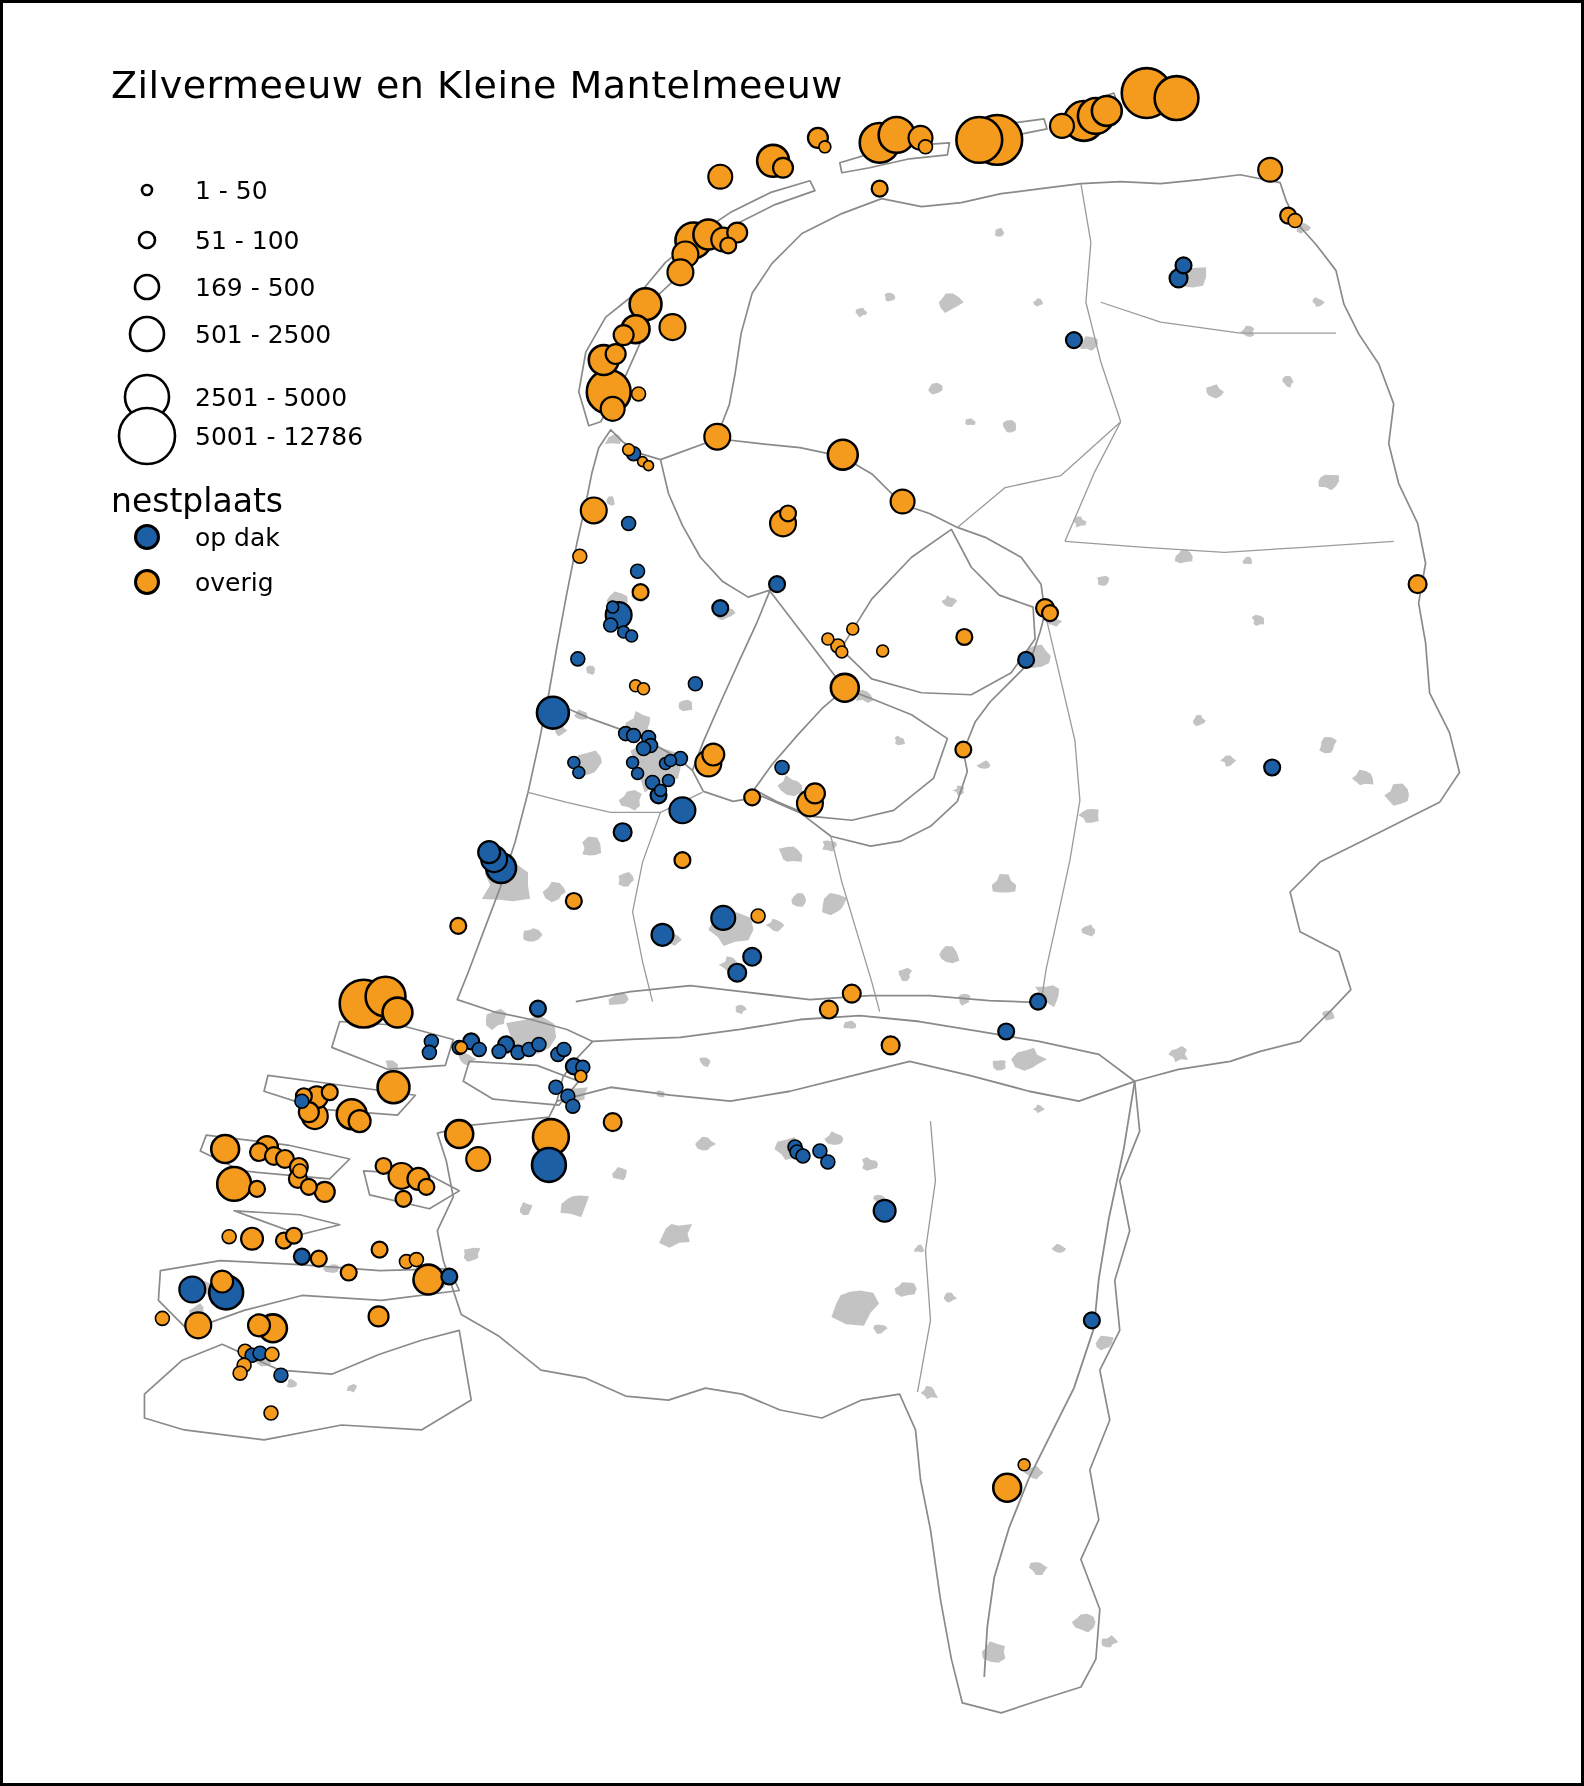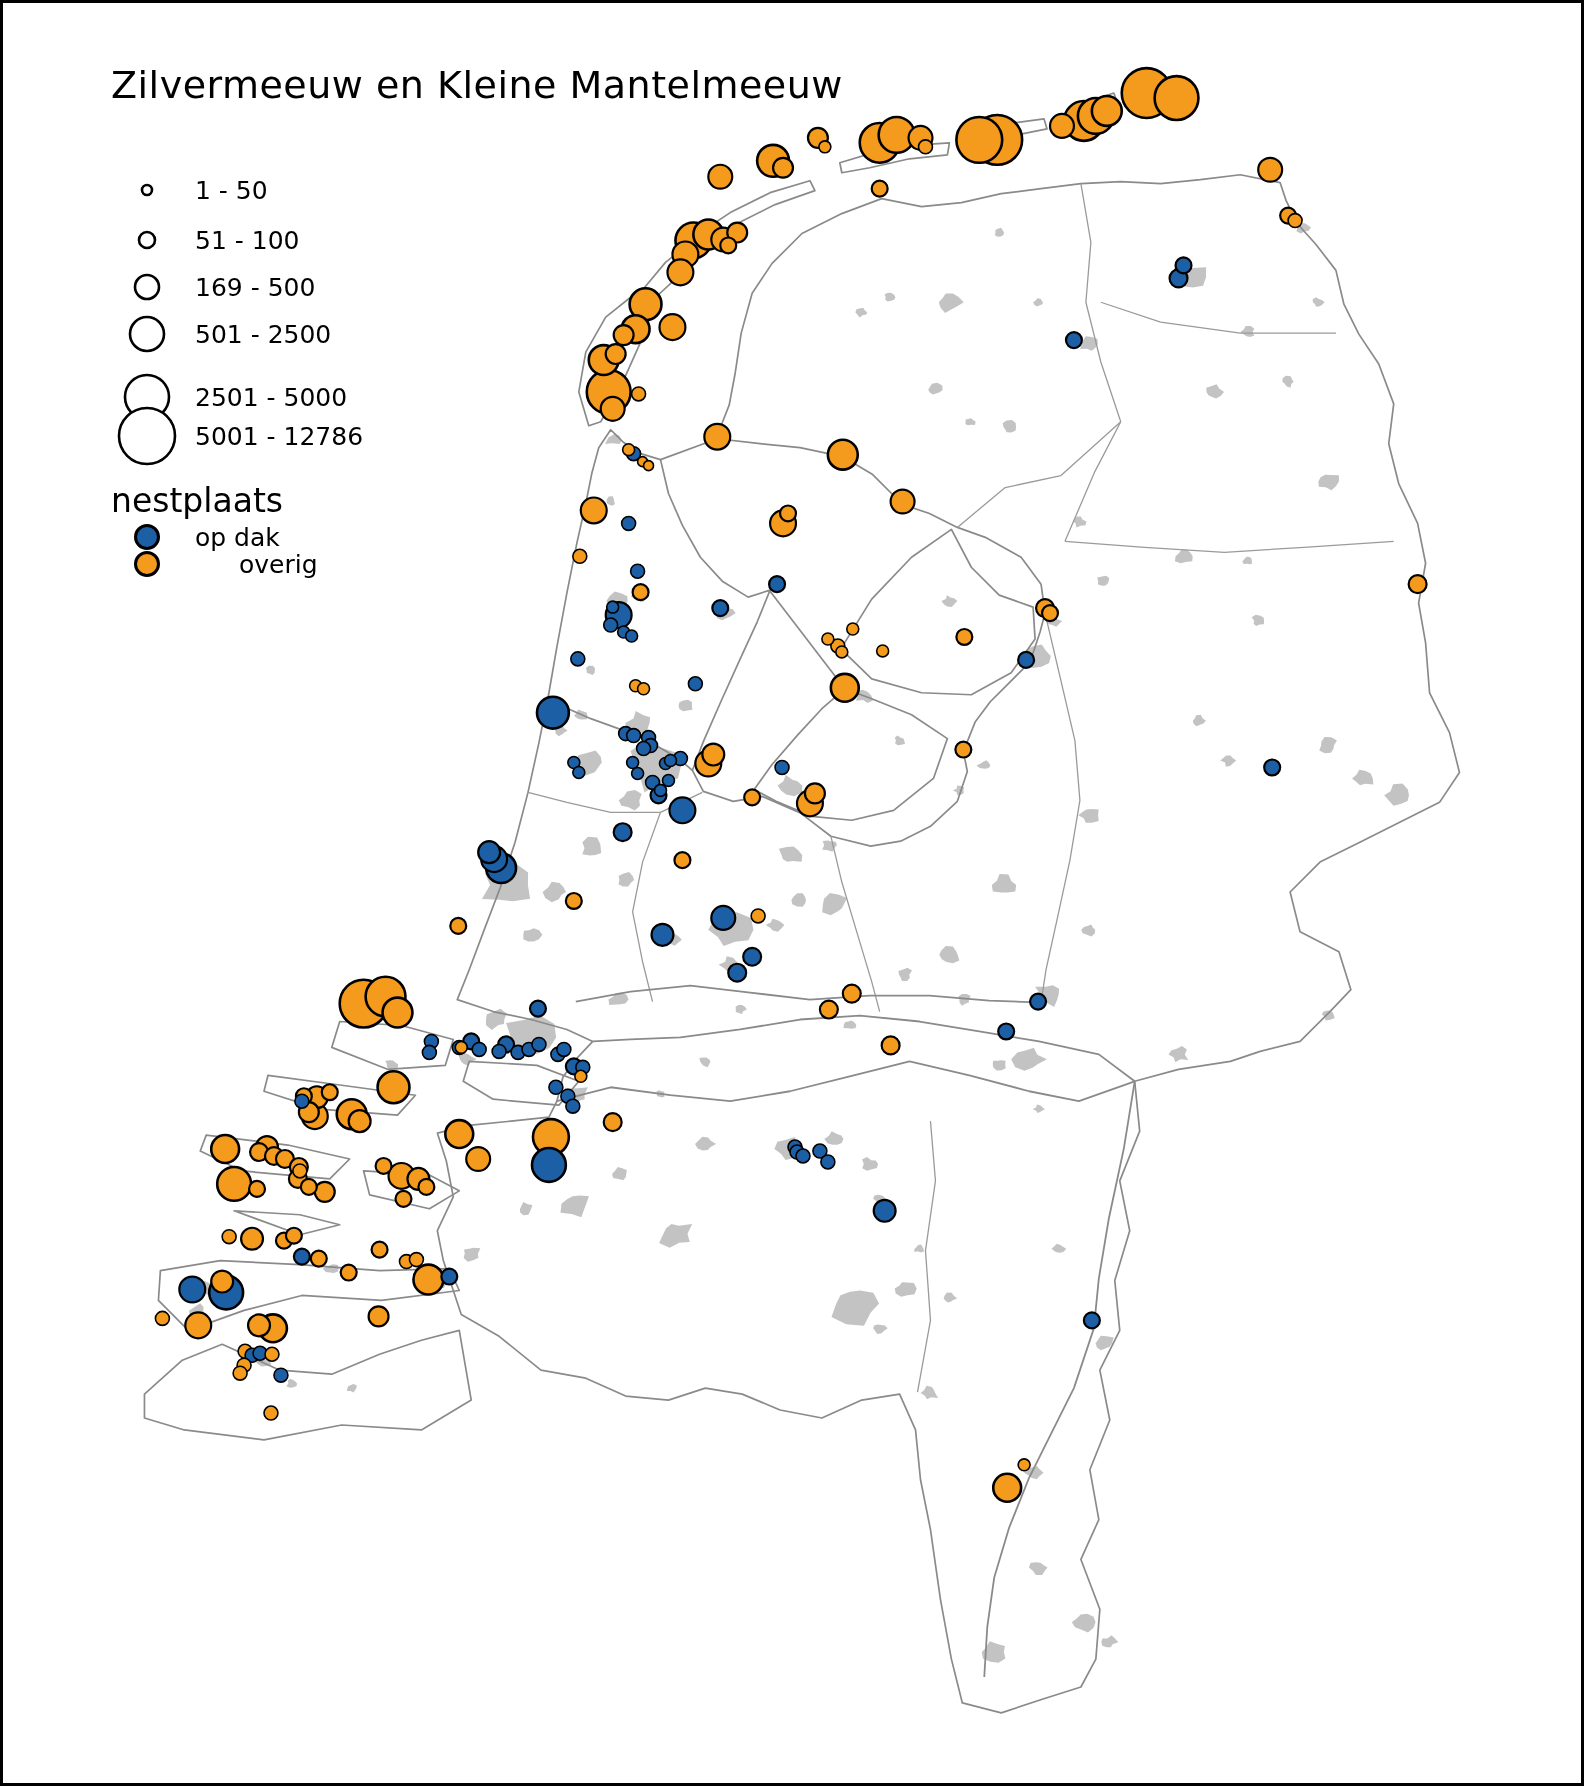--- a/index.html
+++ b/index.html
@@ -436,21 +436,21 @@
         </div>
       </div>
     <div class="nest-ttl">nestplaats</div>
     <div id="nest-rows">
         <div class="leg-row" style="top: 504px;">
           <svg width="72" height="60">
             <circle cx="36" cy="30" r="11.5" fill="#1d5fa5" stroke="#000" stroke-width="3"></circle>
           </svg>
           <span class="leg-label">op dak</span>
         </div>
-        <div class="leg-row" style="top: 531px; gap: 44px;">
+        <div class="leg-row" style="top: 549px;">
           <svg width="72" height="60">
             <circle cx="36" cy="30" r="11.5" fill="#f49a1d" stroke="#000" stroke-width="3"></circle>
           </svg>
           <span class="leg-label">overig</span>
         </div>
       </div>
   </div>
 </div>
 
 </body></html>

